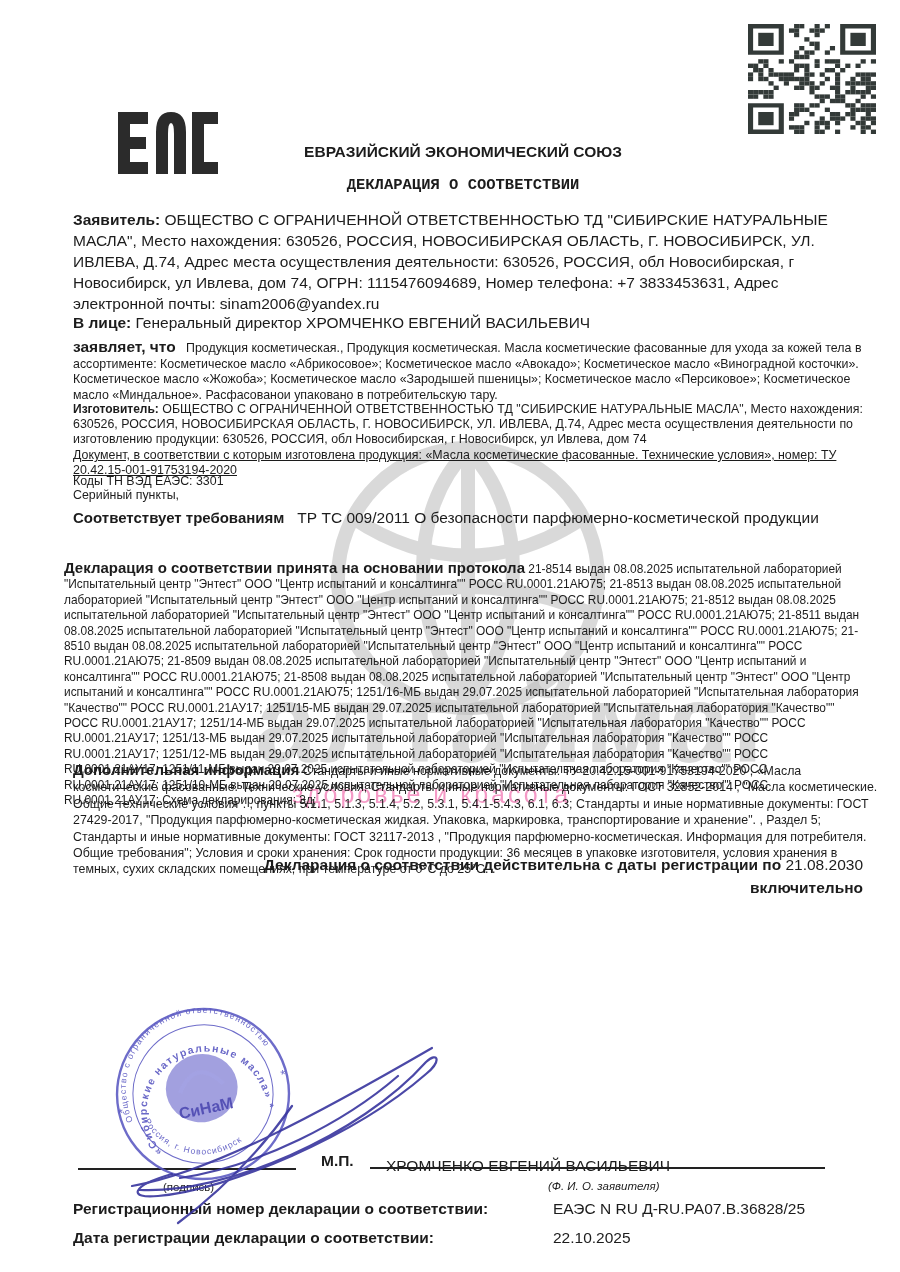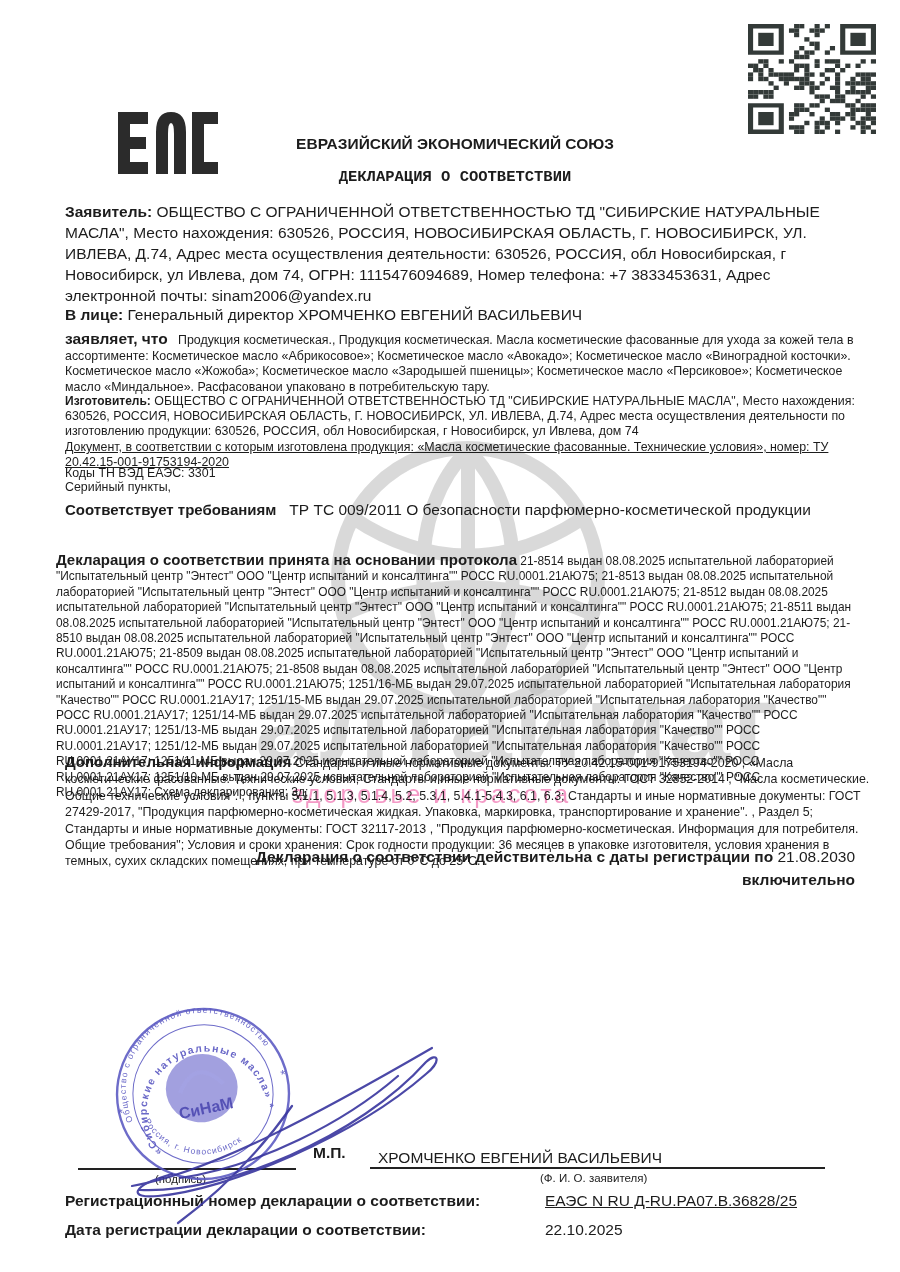--- a/index.html
+++ b/index.html
@@ -1,21 +1,21 @@
 <!DOCTYPE html>
 <html><head>
 <meta charset="utf-8">
 <style>
   html,body{margin:0;padding:0;}
   body{
     width:900px;height:1272px;background:#ffffff;position:relative;
     font-family:"Liberation Sans","DejaVu Sans",sans-serif;color:#1c1c1c;
     overflow:hidden;
   }
-  .abs{position:absolute;margin:0;}
+  .abs{position:absolute;margin:8px;}
   .b15{font-weight:bold;font-size:15.5px;}
   .t15{font-size:15.5px;}
   .t12{font-size:12.4px;}
   .lbl16{font-weight:bold;font-size:15px;}
   .t115{font-size:11.9px;}
   .center{text-align:center;}
   .caption{font-size:11.5px;color:#222;}
   .sigline{position:absolute;height:2px;background:#222;}
   
   .wm-big{
@@ -351,21 +351,21 @@
     </g>
   </svg>
 
   <div class="sigline" style="left:78px;top:1168px;width:218px;"></div>
   <div class="abs caption" style="left:155px;top:1173px;">(подпись)</div>
 
   <div class="abs b15" style="left:313px;top:1144px;">М.П.</div>
 
   <div class="abs t15" style="left:378px;top:1149px;">ХРОМЧЕНКО ЕВГЕНИЙ ВАСИЛЬЕВИЧ</div>
   <div class="sigline" style="left:370px;top:1167px;width:455px;"></div>
-  <div class="abs caption" style="left:540px;top:1172px;">(Ф. И. О. заявителя)</div>
+  <div class="abs caption" style="left:540px;top:1172px;font-style:italic;">(Ф. И. О. заявителя)</div>
 
   <div class="abs b15" style="left:65px;top:1192px;">Регистрационный номер декларации о соответствии:</div>
-  <div class="abs t15" style="left:545px;top:1192px;text-decoration:underline;">ЕАЭС N RU Д-RU.РА07.В.36828/25</div>
+  <div class="abs t15" style="left:545px;top:1192px;">ЕАЭС N RU Д-RU.РА07.В.36828/25</div>
 
   <div class="abs b15" style="left:65px;top:1221px;">Дата регистрации декларации о соответствии:</div>
   <div class="abs t15" style="left:545px;top:1221px;">22.10.2025</div>
 
 </div>
 
 </body></html>

